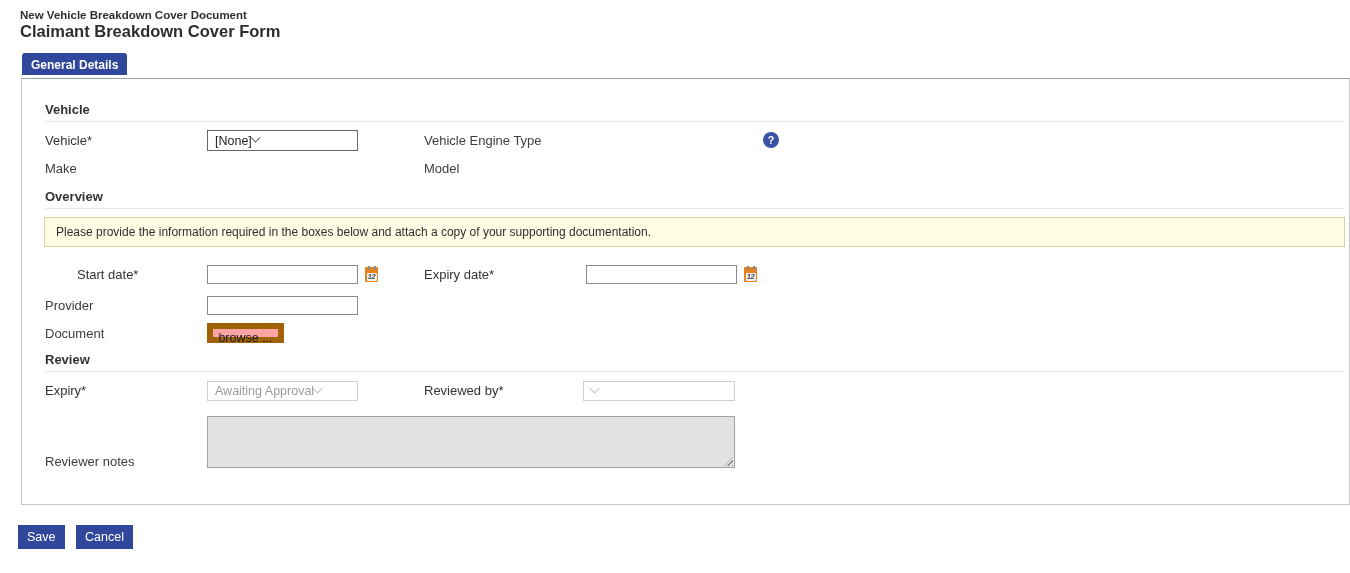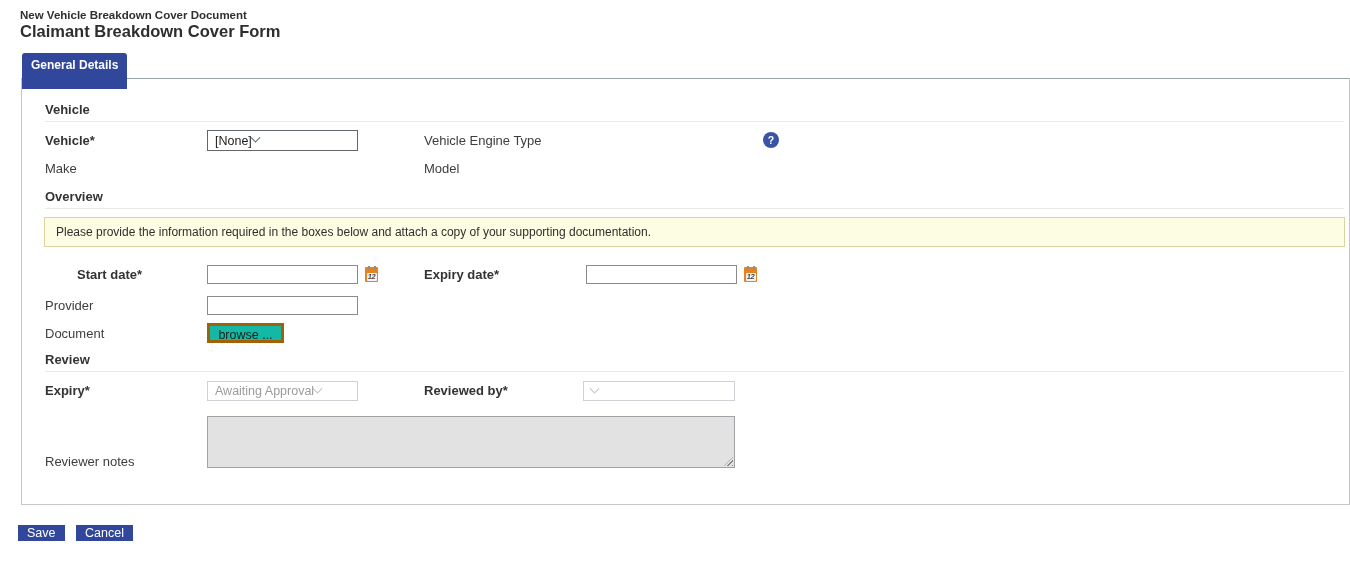--- a/index.html
+++ b/index.html
@@ -7,21 +7,21 @@
   body { font-family: "Liberation Sans", "DejaVu Sans", sans-serif; position: relative; }
 
   .abs { position: absolute; }
 
   
   .breadcrumb { left: 20px; top: 9px; font-size: 11.5px; font-weight: bold; color: #303030; }
   .page-title { left: 20px; top: 22px; font-size: 16.5px; font-weight: bold; color: #2e2e2e; }
 
   
   .tab {
-    left: 22px; top: 53px; height: 36px; z-index: 2;
+    left: 22px; top: 53px; height: 22px; z-index: 2;
     background: #31479B; color: #ffffff;
     font-size: 12px; font-weight: bold;
     padding: 0 9px; line-height: 25px;
     border-radius: 3px 3px 0 0; cursor: pointer;
   }
 
   
   .panel {
     left: 21px; top: 78px; right: 0; height: 427px;
     background: #ffffff;
@@ -33,21 +33,21 @@
     left: 45px; right: 6px;
     font-size: 13px; font-weight: bold; color: #333333;
     padding-bottom: 4px; border-bottom: 1px solid #e9e9e9;
   }
   .h-vehicle  { top: 102px; }
   .h-overview { top: 189px; }
   .h-review   { top: 352px; }
 
   
   .field-label { font-size: 13px; color: #3d3d3d; white-space: nowrap; }
-  .field-label.req { font-weight: bold; color: #333333; }
+  .field-label.req { font-weight: normal; color: #333333; }
 
   
   .sel {
     display: flex; align-items: center; 
     background: #ffffff; padding: 0 7px; cursor: pointer;
   }
   .sel .sel-value { font-size: 12.5px; color: #1c1c1c; }
   .sel-vehicle { left: 207px; top: 130px; width: 151px; height: 21px; border: 1px solid #61676b; }
   .chev {
     width: 7px; height: 7px; flex: 0 0 auto;
@@ -97,39 +97,39 @@
   .info-box {
     left: 44px; right: 5px; top: 217px; height: 30px;
     background: #FDFDE3; border: 1px solid #D8D3A0;
     display: flex; align-items: center; padding-left: 11px;
     font-size: 12px; color: #2f2f2f;
   }
 
   
   .browse-btn {
     left: 207px; top: 323px; width: 77px; height: 20px;
-    background: #14b8a6; border: 3px solid #a16207;
+    background: #fca5a5; border: 6px solid #a16207;
     font-size: 12.5px; color: #1d1d1d; text-align: center; line-height: 18px;
     cursor: pointer;
   }
 
   
   .notes {
     left: 207px; top: 416px; width: 528px; height: 52px;
     background: #e2e2e2; border: 1px solid #a2a2a6;
   }
   .notes .grip {
     position: absolute; right: 1px; bottom: 1px; width: 9px; height: 9px;
     background: repeating-linear-gradient(135deg, transparent 0 2px, #8a8a8a 2px 3.2px);
     clip-path: polygon(100% 0, 100% 100%, 0 100%);
   }
 
   
   .action-btn {
-    top: 525px; height: 16px;
+    top: 525px; height: 24px;
     background: #31479B; color: #ffffff; border: none;
     font-family: inherit; font-size: 12.5px; padding: 0 9px;
     cursor: pointer;
   }
   .btn-save   { left: 18px; }
   .btn-cancel { left: 76px; }
 
   
   .l-vehicle     { left: 45px;  top: 133px; }
   .l-engine      { left: 424px; top: 133px; }

